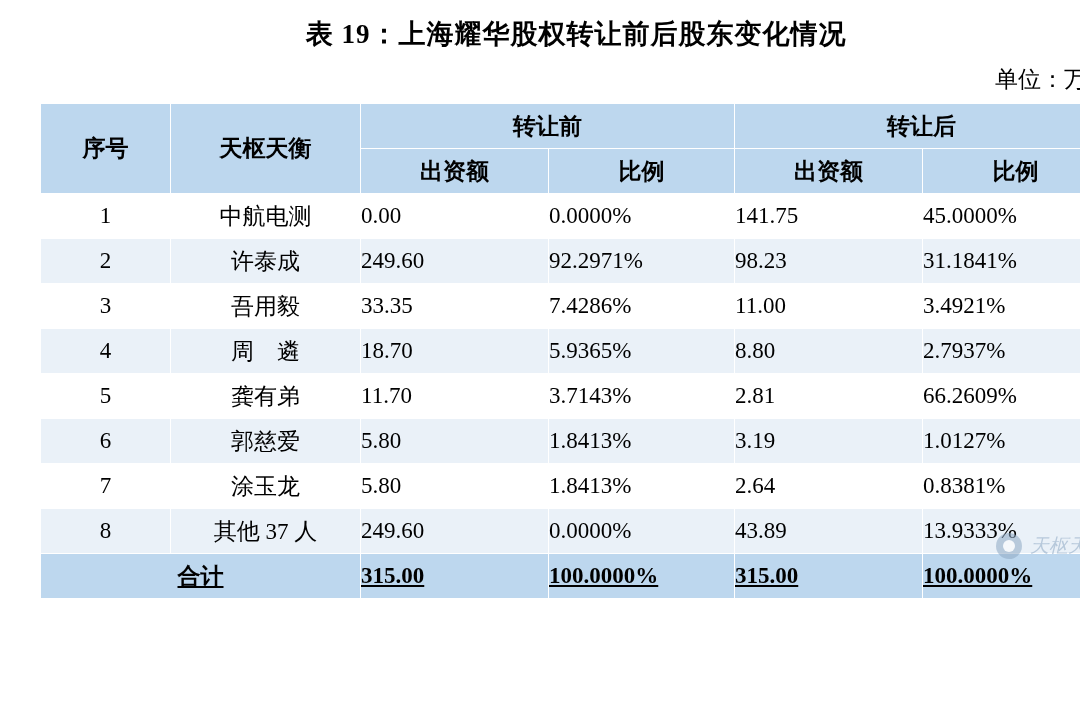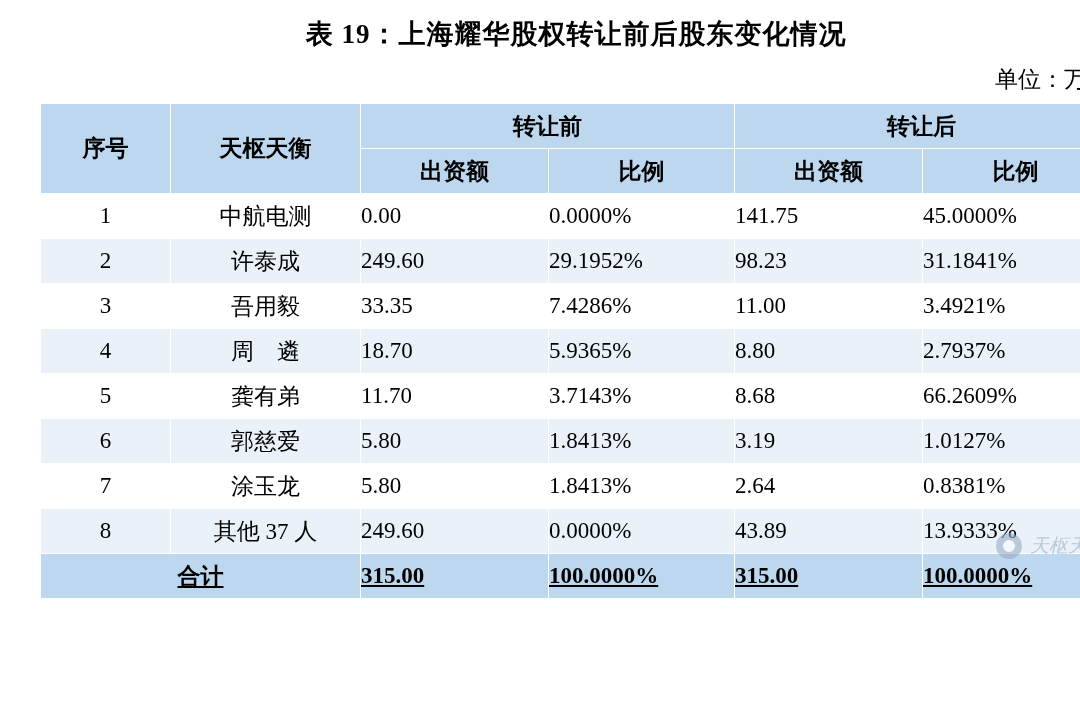--- a/index.html
+++ b/index.html
@@ -164,21 +164,21 @@
         <td>中航电测</td>
         <td class="num">0.00</td>
         <td class="num">0.0000%</td>
         <td class="num">141.75</td>
         <td class="num">45.0000%</td>
       </tr>
       <tr class="even">
         <td>2</td>
         <td>许泰成</td>
         <td class="num">249.60</td>
-        <td class="num">29.1952%</td>
+        <td class="num">92.2971%</td>
         <td class="num">98.23</td>
         <td class="num">31.1841%</td>
       </tr>
       <tr class="odd">
         <td>3</td>
         <td>吾用毅</td>
         <td class="num">33.35</td>
         <td class="num">7.4286%</td>
         <td class="num">11.00</td>
         <td class="num">3.4921%</td>
@@ -189,21 +189,21 @@
         <td class="num">18.70</td>
         <td class="num">5.9365%</td>
         <td class="num">8.80</td>
         <td class="num">2.7937%</td>
       </tr>
       <tr class="odd">
         <td>5</td>
         <td>龚有弟</td>
         <td class="num">11.70</td>
         <td class="num">3.7143%</td>
-        <td class="num">8.68</td>
+        <td class="num">2.81</td>
         <td class="num">66.2609%</td>
       </tr>
       <tr class="even">
         <td>6</td>
         <td>郭慈爱</td>
         <td class="num">5.80</td>
         <td class="num">1.8413%</td>
         <td class="num">3.19</td>
         <td class="num">1.0127%</td>
       </tr>

